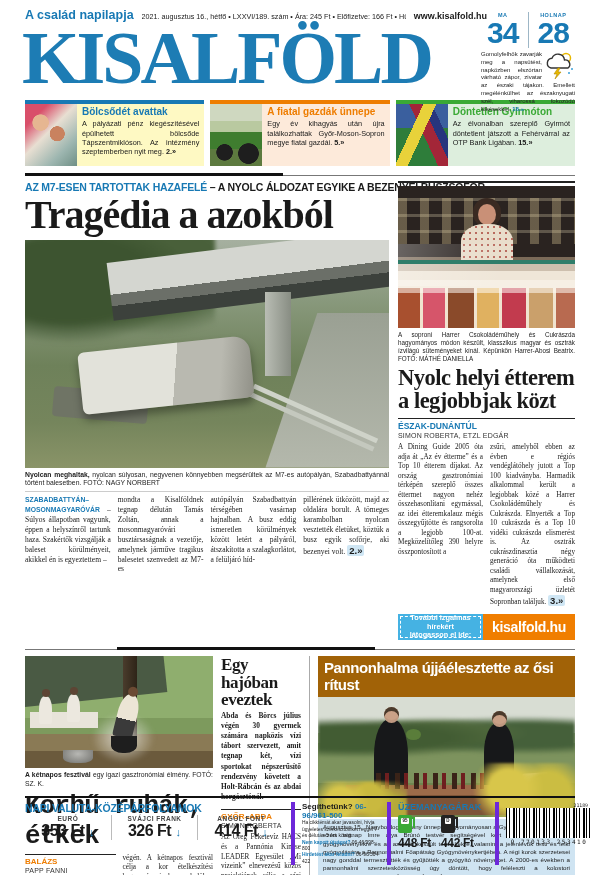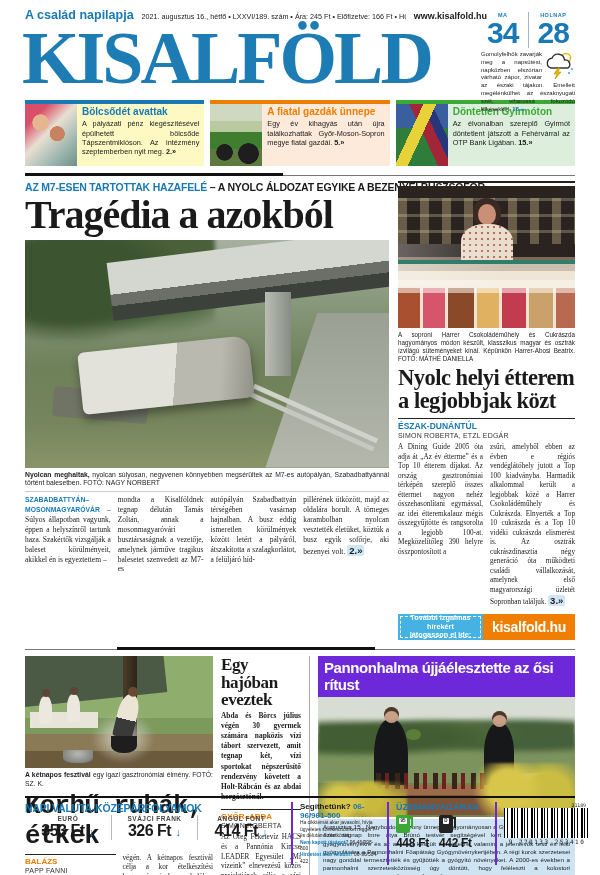--- a/index.html
+++ b/index.html
@@ -124,21 +124,21 @@
   .ck-smoke { position:absolute; left:66px; top:56px; width:64px; height:52px; background:radial-gradient(ellipse, rgba(232,232,226,.85), transparent 70%); filter:blur(2px); }
   .fest-headline { font-family:Liberation Mono, monospace; font-size:26px; font-weight:700; letter-spacing:-0.8px; margin:2px 0 3px; }
   .fest-cols { display:flex; gap:7px; }
   .fest-cols .fc { flex:1; }
   .fc p.body { font-family:"Liberation Serif", serif; font-size:7.2px; line-height:1.32; text-align:justify; }
   .boat-col { flex:1; }
   .boat-headline { font-family:"Liberation Serif", serif; font-size:17px; font-weight:700; line-height:1.03; letter-spacing:-0.4px; margin-bottom:2px; }
   .boat-lead { font-family:"Liberation Serif", serif; font-weight:bold; font-size:7.4px; line-height:1.38; text-align:justify; margin-bottom:7px; }
   .boat-body { font-family:"Liberation Serif", serif; font-size:7.2px; line-height:1.33; text-align:justify; }
   .mid-right { flex:1; border-left:1px solid #aaa; margin-left:8px; padding-left:8px; }
-  .pann-banner { background:#6d28d9; color:#fff; font-weight:bold; font-size:15px; letter-spacing:-0.4px; padding:3px 6px 4px; }
+  .pann-banner { background:#a16207; color:#fff; font-weight:bold; font-size:15px; letter-spacing:-0.4px; padding:3px 6px 4px; }
   .monks-photo { height:120px; background:linear-gradient(180deg,#d8ddd3 0 30%,#9fb086 30% 38%,#7d935e 38% 72%,#70854f 72%); }
   .mk-trees { position:absolute; left:0; right:0; top:12px; height:48px; filter:blur(1.5px);
     background:radial-gradient(ellipse at 15% 60%,#425c33 0 30%,transparent 50%),radial-gradient(ellipse at 45% 50%,#50693d 0 28%,transparent 48%),radial-gradient(ellipse at 80% 55%,#45603a 0 32%,transparent 52%); }
   .mk-monk { position:absolute; background:#17181a; border-radius:45% 45% 4px 4px; }
   .mk-monk1 { left:56px; top:22px; width:34px; height:80px; }
   .mk-monk2 { left:166px; top:26px; width:30px; height:66px; }
   .mk-head { position:absolute; width:15px; height:16px; border-radius:50%; background:#caa187; box-shadow:inset 0 -3px 0 rgba(0,0,0,.05), inset 0 4px 0 #4a3a2c; }
   .mk-h1 { left:66px; top:10px; } .mk-h2 { left:174px; top:14px; }
   .mk-herb { position:absolute; left:88px; top:32px; width:15px; height:11px; background:#5a7d3a; border-radius:50%; }
   .mk-table { position:absolute; left:28px; bottom:2px; right:8px; height:30px; background:linear-gradient(180deg,#9c6b4a 0 32%,#7d5438 32%); }
@@ -147,21 +147,21 @@
   .mk-bag { position:absolute; right:26px; bottom:12px; width:26px; height:32px; background:#e8e2d4; border-radius:2px; transform:rotate(-4deg); }
   .mk-fl { position:absolute; filter:blur(1px); }
   .mk-fl1 { left:-6px; bottom:-6px; width:95px; height:42px;
     background:radial-gradient(circle at 30% 50%,#d8c64a 0 20%,transparent 40%),radial-gradient(circle at 60% 40%,#c9b93f 0 22%,transparent 42%),radial-gradient(circle at 82% 70%,#b5a93a 0 18%,transparent 38%); }
   .mk-fl2 { right:-8px; bottom:-4px; width:115px; height:58px;
     background:radial-gradient(circle at 35% 45%,#d8c64a 0 24%,transparent 44%),radial-gradient(circle at 70% 55%,#cbbd42 0 26%,transparent 46%),radial-gradient(circle at 55% 80%,#7d935e 0 20%,transparent 40%); }
   .pann-caption { background:#cfe4f2; font-size:6.2px; line-height:1.33; padding:4px 5px; text-align:justify; color:#1a1a1a; margin-top:2px; }
   
   .footer { position:absolute; left:25px; right:25px; bottom:10px; border-top:2px solid #111; padding-top:4px; display:flex; align-items:stretch; }
   .fsec { padding:0 7px; }
-  .fsec + .fsec { border-left:2px solid #6d28d9; }
+  .fsec + .fsec { border-left:4px solid #6d28d9; }
   .currency { width:266px; flex:none; padding-left:0; }
   .cur-title { color:#1879b4; font-weight:bold; font-size:10.5px; letter-spacing:-0.2px; margin-bottom:1px; }
   .cur-items { display:flex; }
   .cur-item { flex:1; text-align:center; }
   .cur-item + .cur-item { border-left:1px solid #bbb; }
   .cur-label { font-size:6.5px; font-weight:bold; color:#444; letter-spacing:.5px; display:block; }
   .cur-value { font-size:16px; font-weight:bold; letter-spacing:-0.5px; }
   .cur-arrow { color:#1879b4; font-weight:bold; font-size:11px; }
   .help { width:96px; flex:none; }
   .help-title { font-size:8px; font-weight:bold; }

